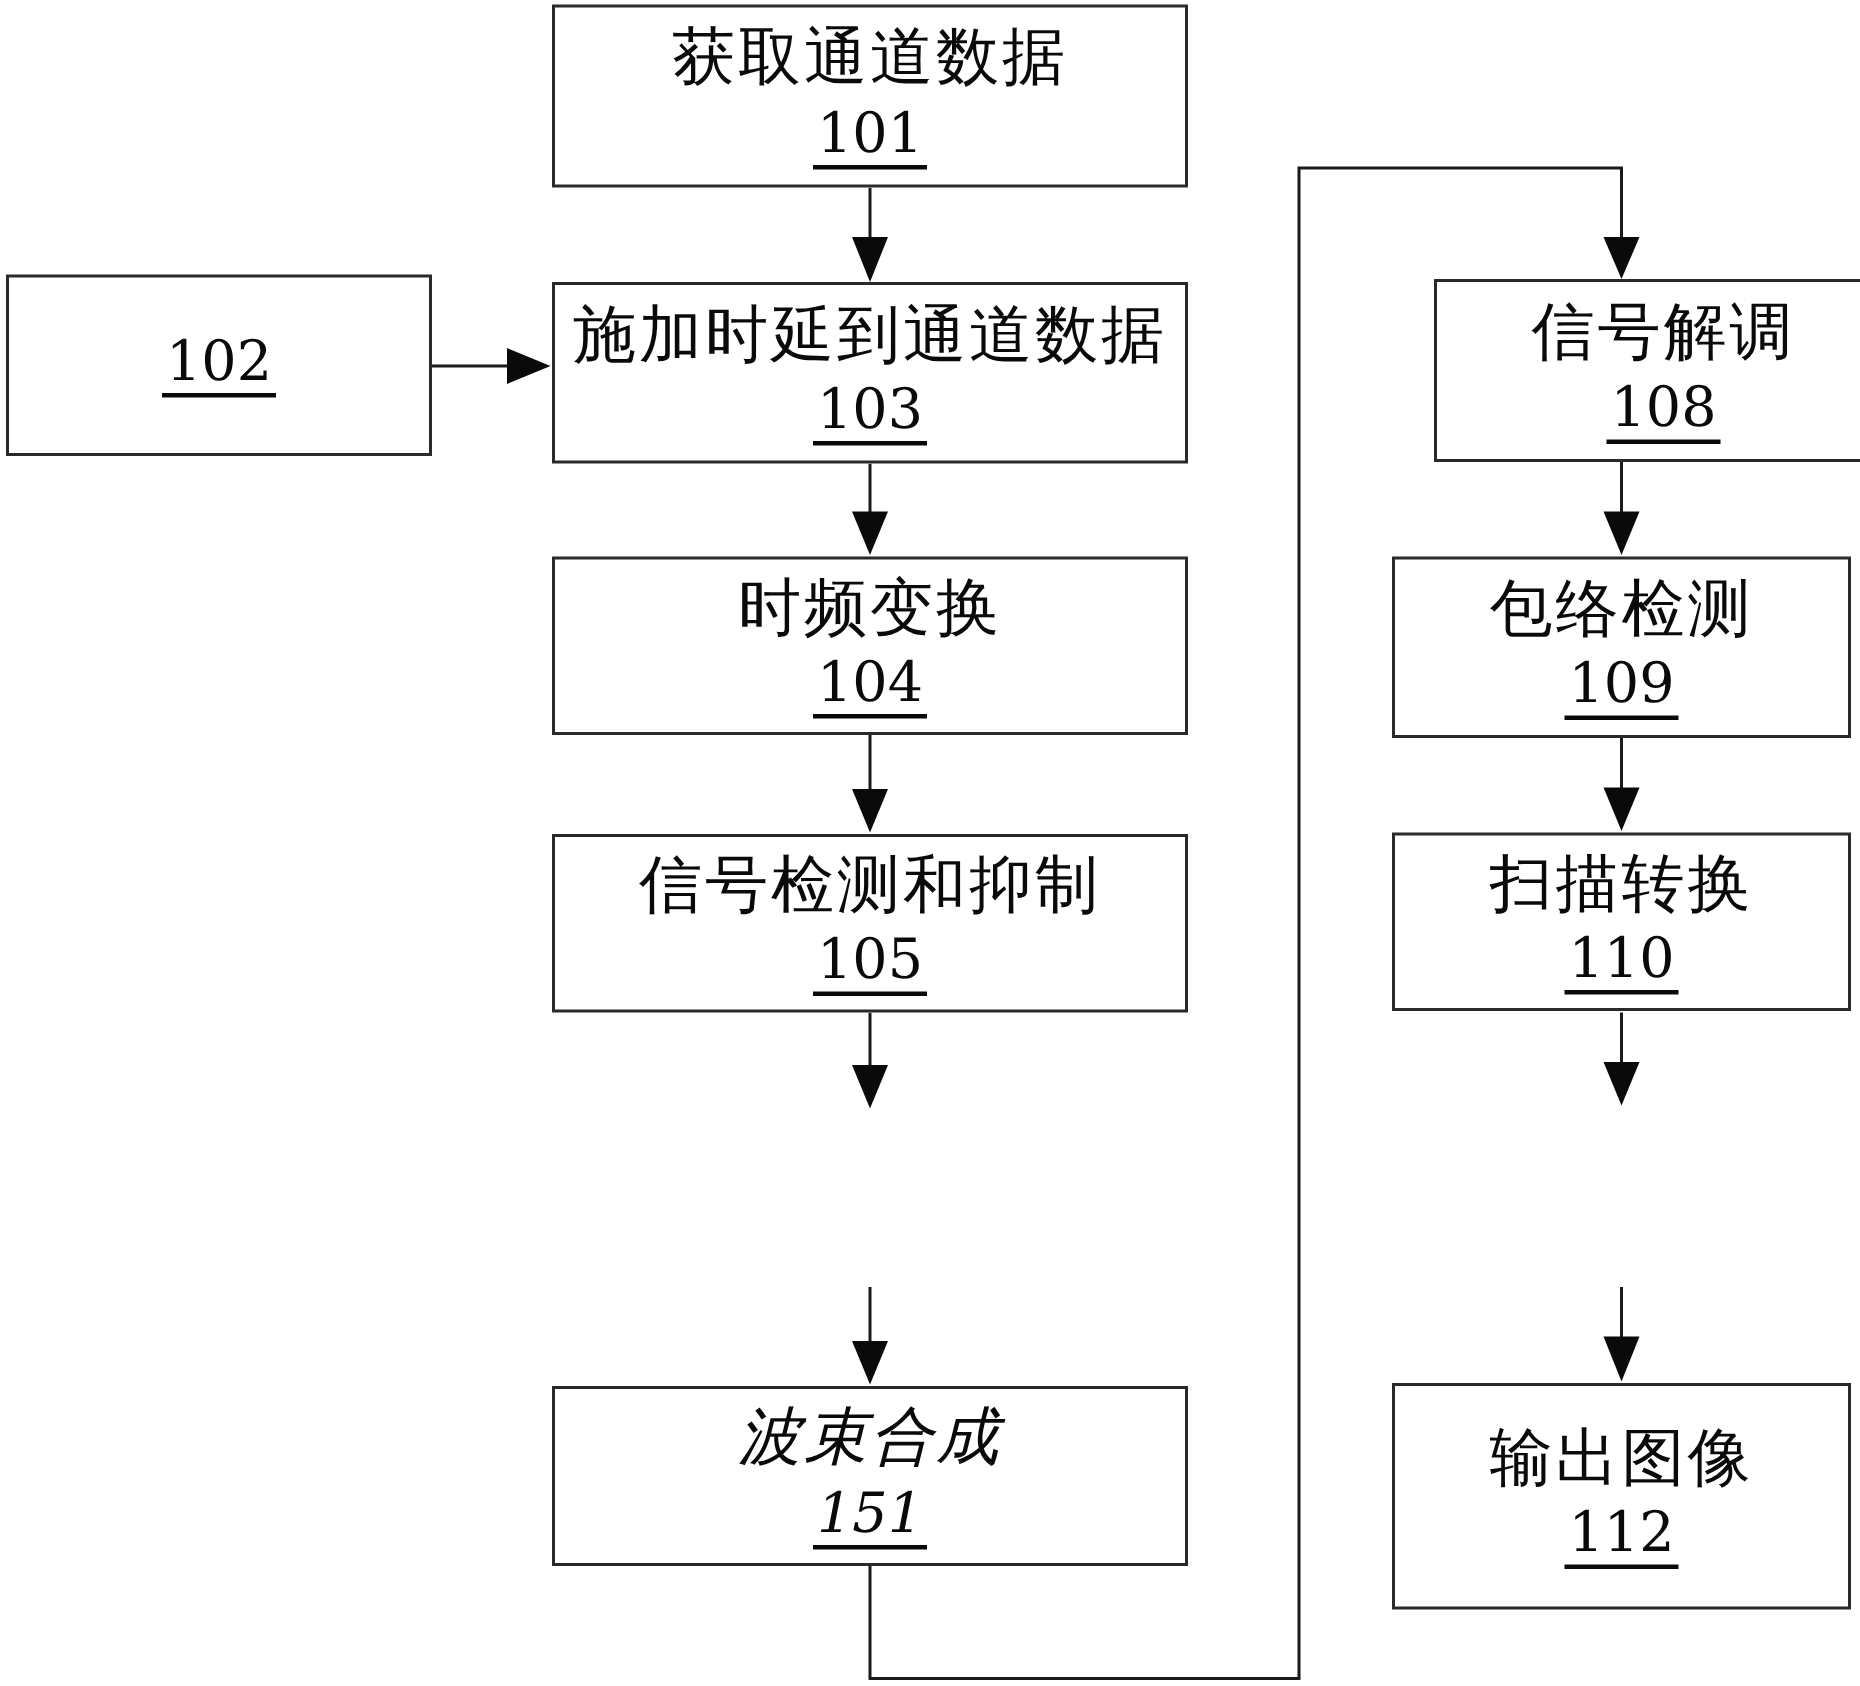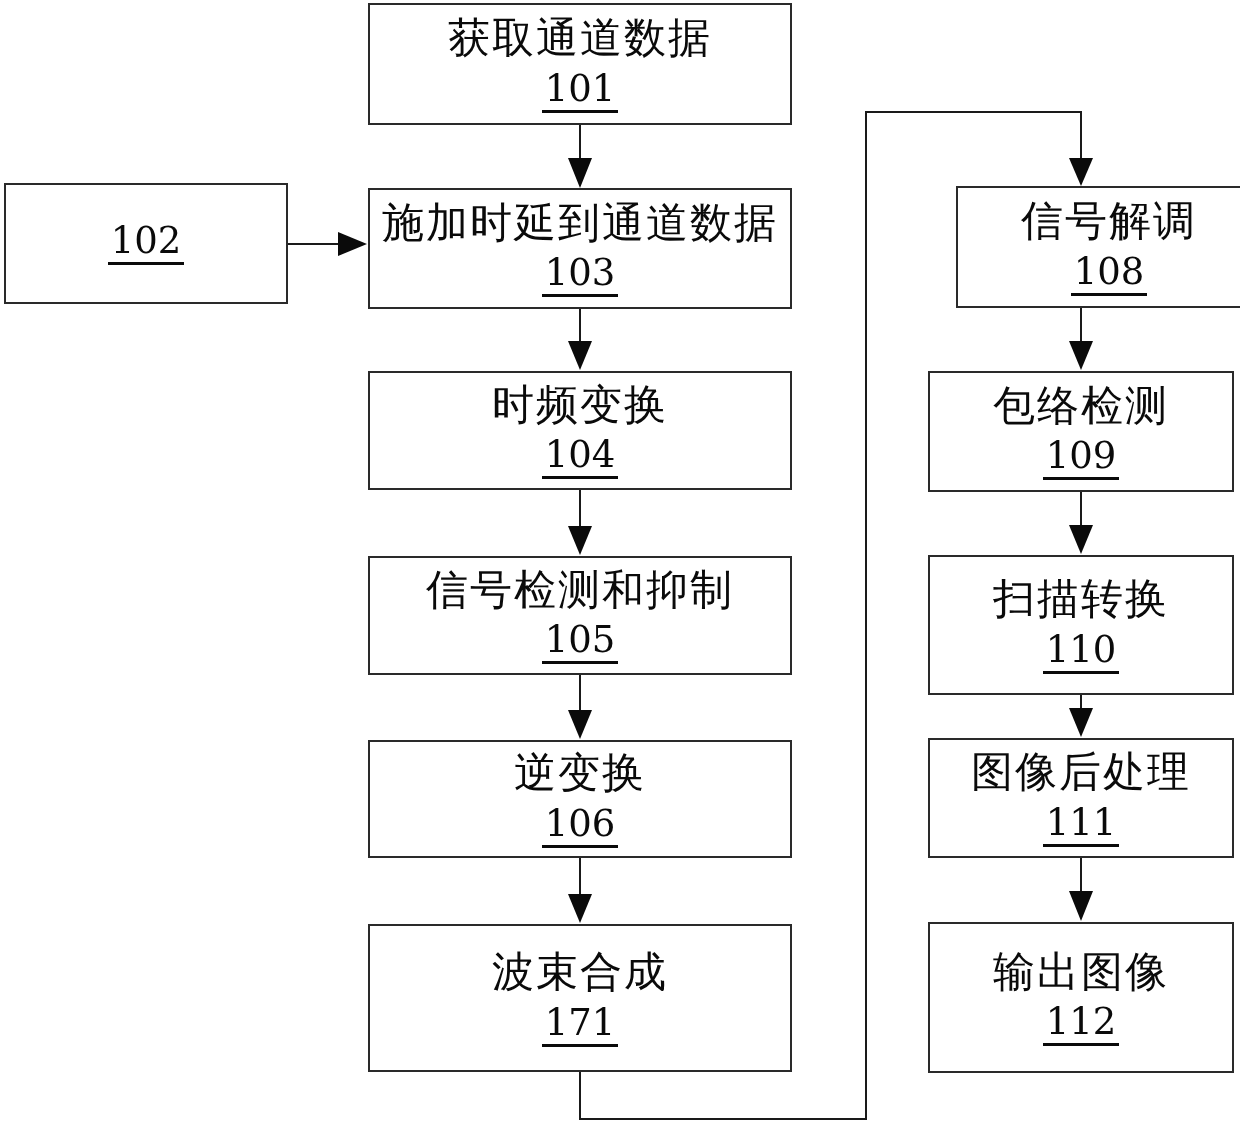--- a/index.html
+++ b/index.html
@@ -56,24 +56,24 @@
     border-bottom: 3px solid #0a0a0a;
     padding: 0 3px 1px 3px;
   }
   
   .n101 { left: 368px; top: 3px;   width: 424px; height: 122px; }
   .n102 { left: 4px;   top: 183px; width: 284px; height: 121px; }
   .n103 { left: 368px; top: 188px; width: 424px; height: 121px; }
   .n104 { left: 368px; top: 371px; width: 424px; height: 119px; }
   .n105 { left: 368px; top: 556px; width: 424px; height: 119px; }
   .n106 { left: 368px; top: 740px; width: 424px; height: 118px; }
-  .n107 { left: 368px; top: 924px; width: 424px; height: 148px; }
+  .n107 { left: 368px; top: 924px; width: 424px; height: 120px; font-style: italic; }
   .n108 { left: 956px; top: 186px; width: 306px; height: 122px; }
   .n109 { left: 928px; top: 371px; width: 306px; height: 121px; }
-  .n110 { left: 928px; top: 555px; width: 306px; height: 140px; }
+  .n110 { left: 928px; top: 555px; width: 306px; height: 119px; }
   .n111 { left: 928px; top: 738px; width: 306px; height: 120px; }
   .n112 { left: 928px; top: 922px; width: 306px; height: 151px; }
 </style>
 </head>
 <body>
 
 <div class="canvas">
 
   <svg class="connectors" viewBox="0 0 1240 1124" xmlns="http://www.w3.org/2000/svg">
 
@@ -150,48 +150,40 @@
   <div class="node n104">
     <div class="label">时频变换</div>
     <div class="num">104</div>
   </div>
 
   <div class="node n105">
     <div class="label">信号检测和抑制</div>
     <div class="num">105</div>
   </div>
 
-  <div class="node n106">
-    <div class="label">逆变换</div>
-    <div class="num">106</div>
-  </div>
 
   <div class="node n107">
     <div class="label">波束合成</div>
-    <div class="num">171</div>
+    <div class="num">151</div>
   </div>
 
   <div class="node n108">
     <div class="label">信号解调</div>
     <div class="num">108</div>
   </div>
 
   <div class="node n109">
     <div class="label">包络检测</div>
     <div class="num">109</div>
   </div>
 
   <div class="node n110">
     <div class="label">扫描转换</div>
     <div class="num">110</div>
   </div>
 
-  <div class="node n111">
-    <div class="label">图像后处理</div>
-    <div class="num">111</div>
-  </div>
 
   <div class="node n112">
     <div class="label">输出图像</div>
     <div class="num">112</div>
   </div>
 
 </div>
 
 </body></html>

